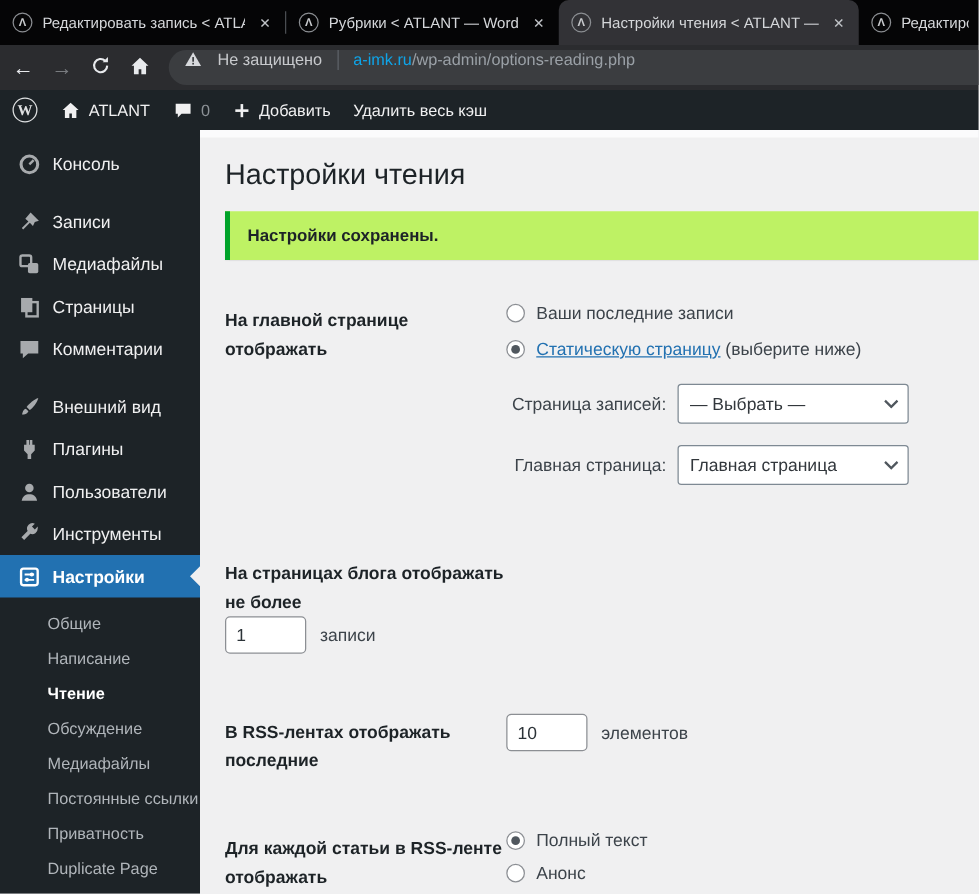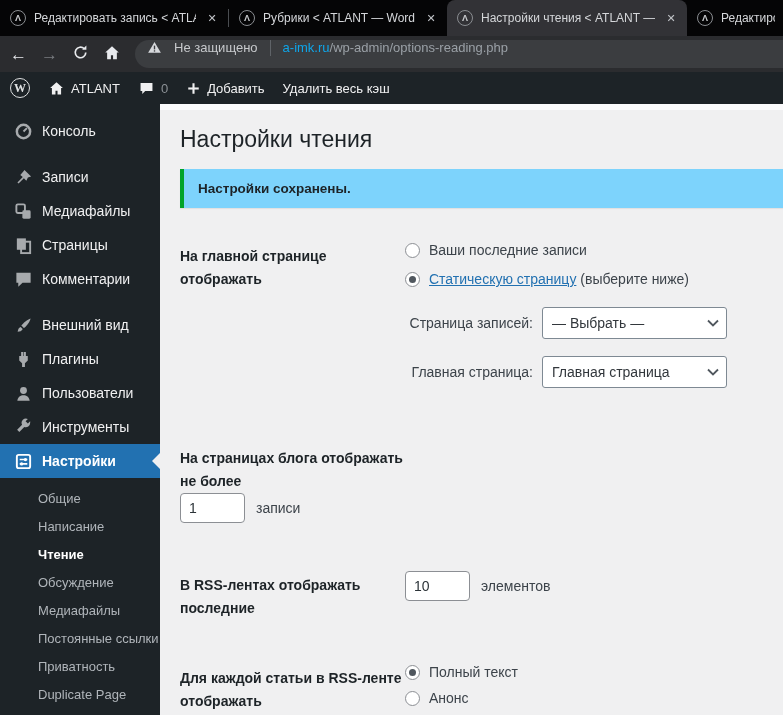--- a/index.html
+++ b/index.html
@@ -45,21 +45,21 @@
   .menu-arrow { position:absolute; right:0; top:50%; margin-top:-8px; width:0; height:0; border:8px solid transparent; border-right-color:#f0f0f1; }
   .menu-sep { height:12px; }
   .submenu { padding:6px 0 4px; }
   .submenu-item { height:28px; display:flex; align-items:center; padding-left:38px; font-size:13px; color:#b0b5ba; cursor:default; }
   .submenu-item.current { color:#fff; font-weight:bold; }
 
   
   .content { flex:1; background:#f0f0f1; overflow:hidden; position:relative; padding:0 0 0 20px; }
   .content-topline { position:absolute; top:0; left:0; right:0; height:6px; background:#fbfbfc; }
   h1.page-title { font-size:23px; font-weight:400; color:#1d2327; padding:22px 0 8px; }
-  .notice { background:#7dd3fc; border-left:4px solid #00a32a; box-shadow:0 1px 1px rgba(0,0,0,.06); padding:12px 14px; margin:8px 0 0; font-size:13.5px; font-weight:bold; color:#1d2327; }
+  .notice { background:#bef264; border-left:4px solid #00a32a; box-shadow:0 1px 1px rgba(0,0,0,.06); padding:12px 14px; margin:8px 0 0; font-size:13.5px; font-weight:bold; color:#1d2327; }
 
   .form-table { margin-top:34px; }
   .frow { display:flex; }
   .frow .fth { width:225px; flex:none; font-size:14px; font-weight:bold; color:#1d2327; line-height:1.65; padding-top:3px; }
   .frow .ftd { flex:1; font-size:14px; color:#3c434a; min-width:0; }
 
   .radio-line { display:flex; align-items:center; gap:9px; margin-bottom:13px; }
   .radio { width:15px; height:15px; border:1.5px solid #8c8f94; border-radius:50%; background:#fff; display:inline-flex; align-items:center; justify-content:center; flex:none; }
   .radio.checked::after { content:""; width:7px; height:7px; border-radius:50%; background:#50575e; }
   a.static-link { color:#2271b1; text-decoration:underline; }

